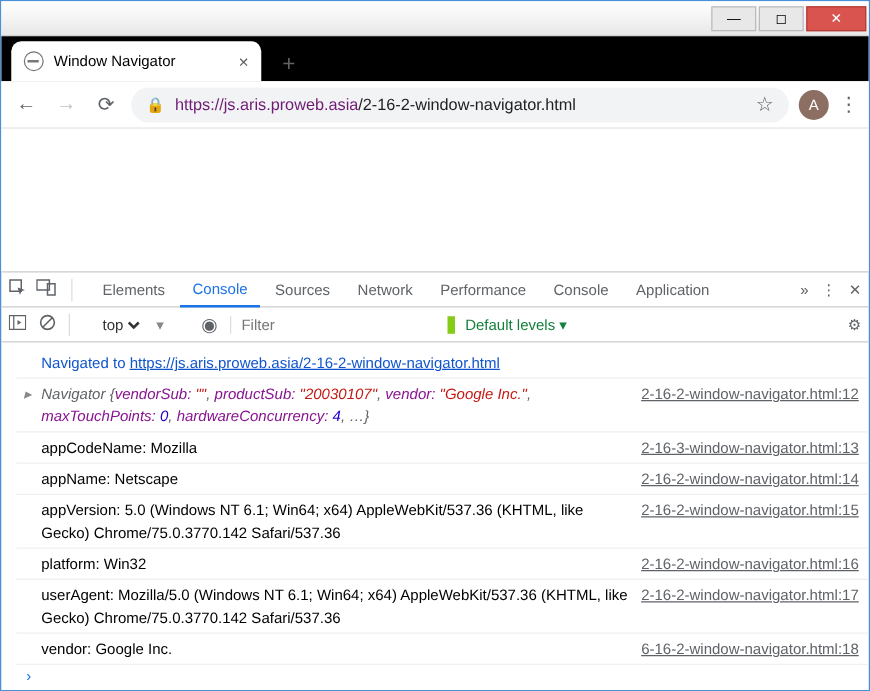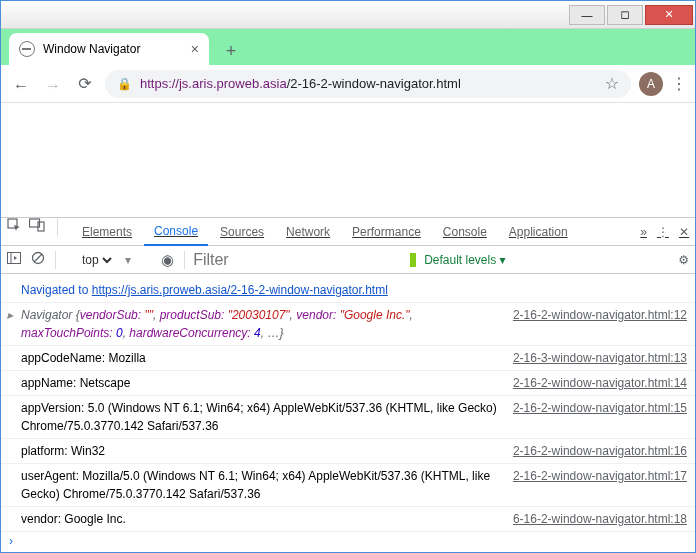--- a/index.html
+++ b/index.html
@@ -4,21 +4,21 @@
 <style>
 * { margin: 0; padding: 0; box-sizing: border-box; font-family: "Segoe UI", Arial, sans-serif; }
 body { background: #fff; width: 696px; height: 553px; overflow: hidden; border: 1px solid #4a90d9; }
 
 
 .titlebar { height: 28px; background: linear-gradient(#fff, #e8e8e8); border-bottom: 1px solid #d0d0d0; display: flex; align-items: center; justify-content: flex-end; padding-right: 2px; }
 .winbtn { width: 36px; height: 20px; margin-left: 2px; display: flex; align-items: center; justify-content: center; font-size: 11px; border: 1px solid #bbb; background: #e8e8e8; }
 .winbtn.close { background: #d9534f; color: #fff; width: 48px; border-color: #b63c37; }
 
 
-.tabstrip { height: 36px; background: #86efac; display: flex; align-items: flex-end; padding-left: 8px; }
+.tabstrip { height: 36px; background: #000000; display: flex; align-items: flex-end; padding-left: 8px; }
 .tab { background: #fff; height: 32px; border-radius: 8px 8px 0 0; display: flex; align-items: center; padding: 0 10px; min-width: 200px; font-size: 12px; gap: 8px; }
 .tab .favicon { width: 16px; height: 16px; border: 1.5px solid #777; border-radius: 50%; position: relative; }
 .tab .favicon::before { content: ""; position: absolute; left: 2px; top: 6px; width: 9px; height: 1.5px; background: #777; }
 .newtab { width: 28px; height: 28px; border-radius: 50%; display: flex; align-items: center; justify-content: center; margin-left: 8px; font-size: 18px; color: #5f6368; }
 .tab-close { margin-left: auto; font-size: 14px; color: #5f6368; }
 
 
 .toolbar { height: 38px; display: flex; align-items: center; padding: 0 8px; gap: 8px; background: #fff; border-bottom: 1px solid #e0e0e0; }
 .navbtn { width: 24px; height: 24px; display: flex; align-items: center; justify-content: center; color: #5f6368; font-size: 16px; }
 .navbtn.disabled { color: #c0c0c0; }
@@ -28,33 +28,33 @@
 .omnibox .url .gray { color: #701a75; }
 .star { color: #5f6368; font-size: 16px; }
 .avatar { width: 24px; height: 24px; border-radius: 50%; background: #8d6e63; color: #fff; font-size: 12px; display: flex; align-items: center; justify-content: center; }
 .menu3 { font-size: 16px; color: #5f6368; }
 
 
 .content { height: 114px; background: #fff; }
 
 
 .devtools { border-top: 1px solid #ccc; font-family: Menlo, Consolas, monospace; font-size: 12px; }
-.dt-tabs { height: 28px; display: flex; border-bottom: 1px solid #ccc; padding: 0 6px; gap: 2px; color: #333; text-decoration: underline; }
+.dt-tabs { height: 28px; display: flex; align-items: center; border-bottom: 1px solid #ccc; padding: 0 6px; gap: 2px; color: #333; }
 .dt-tab { padding: 0 10px; height: 28px; display: flex; align-items: center; color: #5f6368; font-family: "Segoe UI", Arial, sans-serif; font-size: 12px; cursor: pointer; }
 .dt-tab.active { color: #1a73e8; border-bottom: 2px solid #1a73e8; }
 .dt-icons { display: flex; gap: 8px; margin-right: 10px; }
 .dt-right { margin-left: auto; display: flex; align-items: center; gap: 10px; color: #5f6368; }
 
 .dt-toolbar { height: 28px; display: flex; align-items: center; border-bottom: 1px solid #ccc; padding: 0 6px; gap: 10px; color: #5f6368; font-family: "Segoe UI", Arial, sans-serif; font-size: 12px; }
 .dt-toolbar .ctx { border: none; background: transparent; font-size: 12px; color: #333; }
-.dt-toolbar .filter { border: none; border-left: 1px solid #ddd; padding-left: 8px; font-size: 16px; color: #888; flex: 0 0 140px; background: transparent; }
+.dt-toolbar .filter { border: none; border-left: 1px solid #ddd; padding-left: 8px; font-size: 12px; color: #888; flex: 0 0 140px; background: transparent; }
 .dt-toolbar .levels { color: #15803d; border-left: 6px solid #84cc16; padding-left: 8px; }
 .dt-toolbar .gear { margin-left: auto; }
 
-.console { padding: 4px 0 0 0; }
+.console { padding: 4px 0 0 0; margin-left: 12px; }
 .row { display: flex; padding: 3px 8px 3px 20px; border-bottom: 1px solid #f0f0f0; align-items: flex-start; line-height: 1.5; }
 .row .msg { flex: 1; word-break: break-word; }
 .row .src { color: #5f6368; text-decoration: underline; white-space: nowrap; padding-left: 8px; }
 .blue { color: #1155cc; }
 .ul { text-decoration: underline; }
 .greenish { color: #5f6368; font-style: italic; }
 .maroon { color: #c41a16; }
 .purple { color: #1c00cf; }
 .prop { color: #881391; }
 .obj-arrow { position: absolute; margin-left: -14px; color: #888; }

